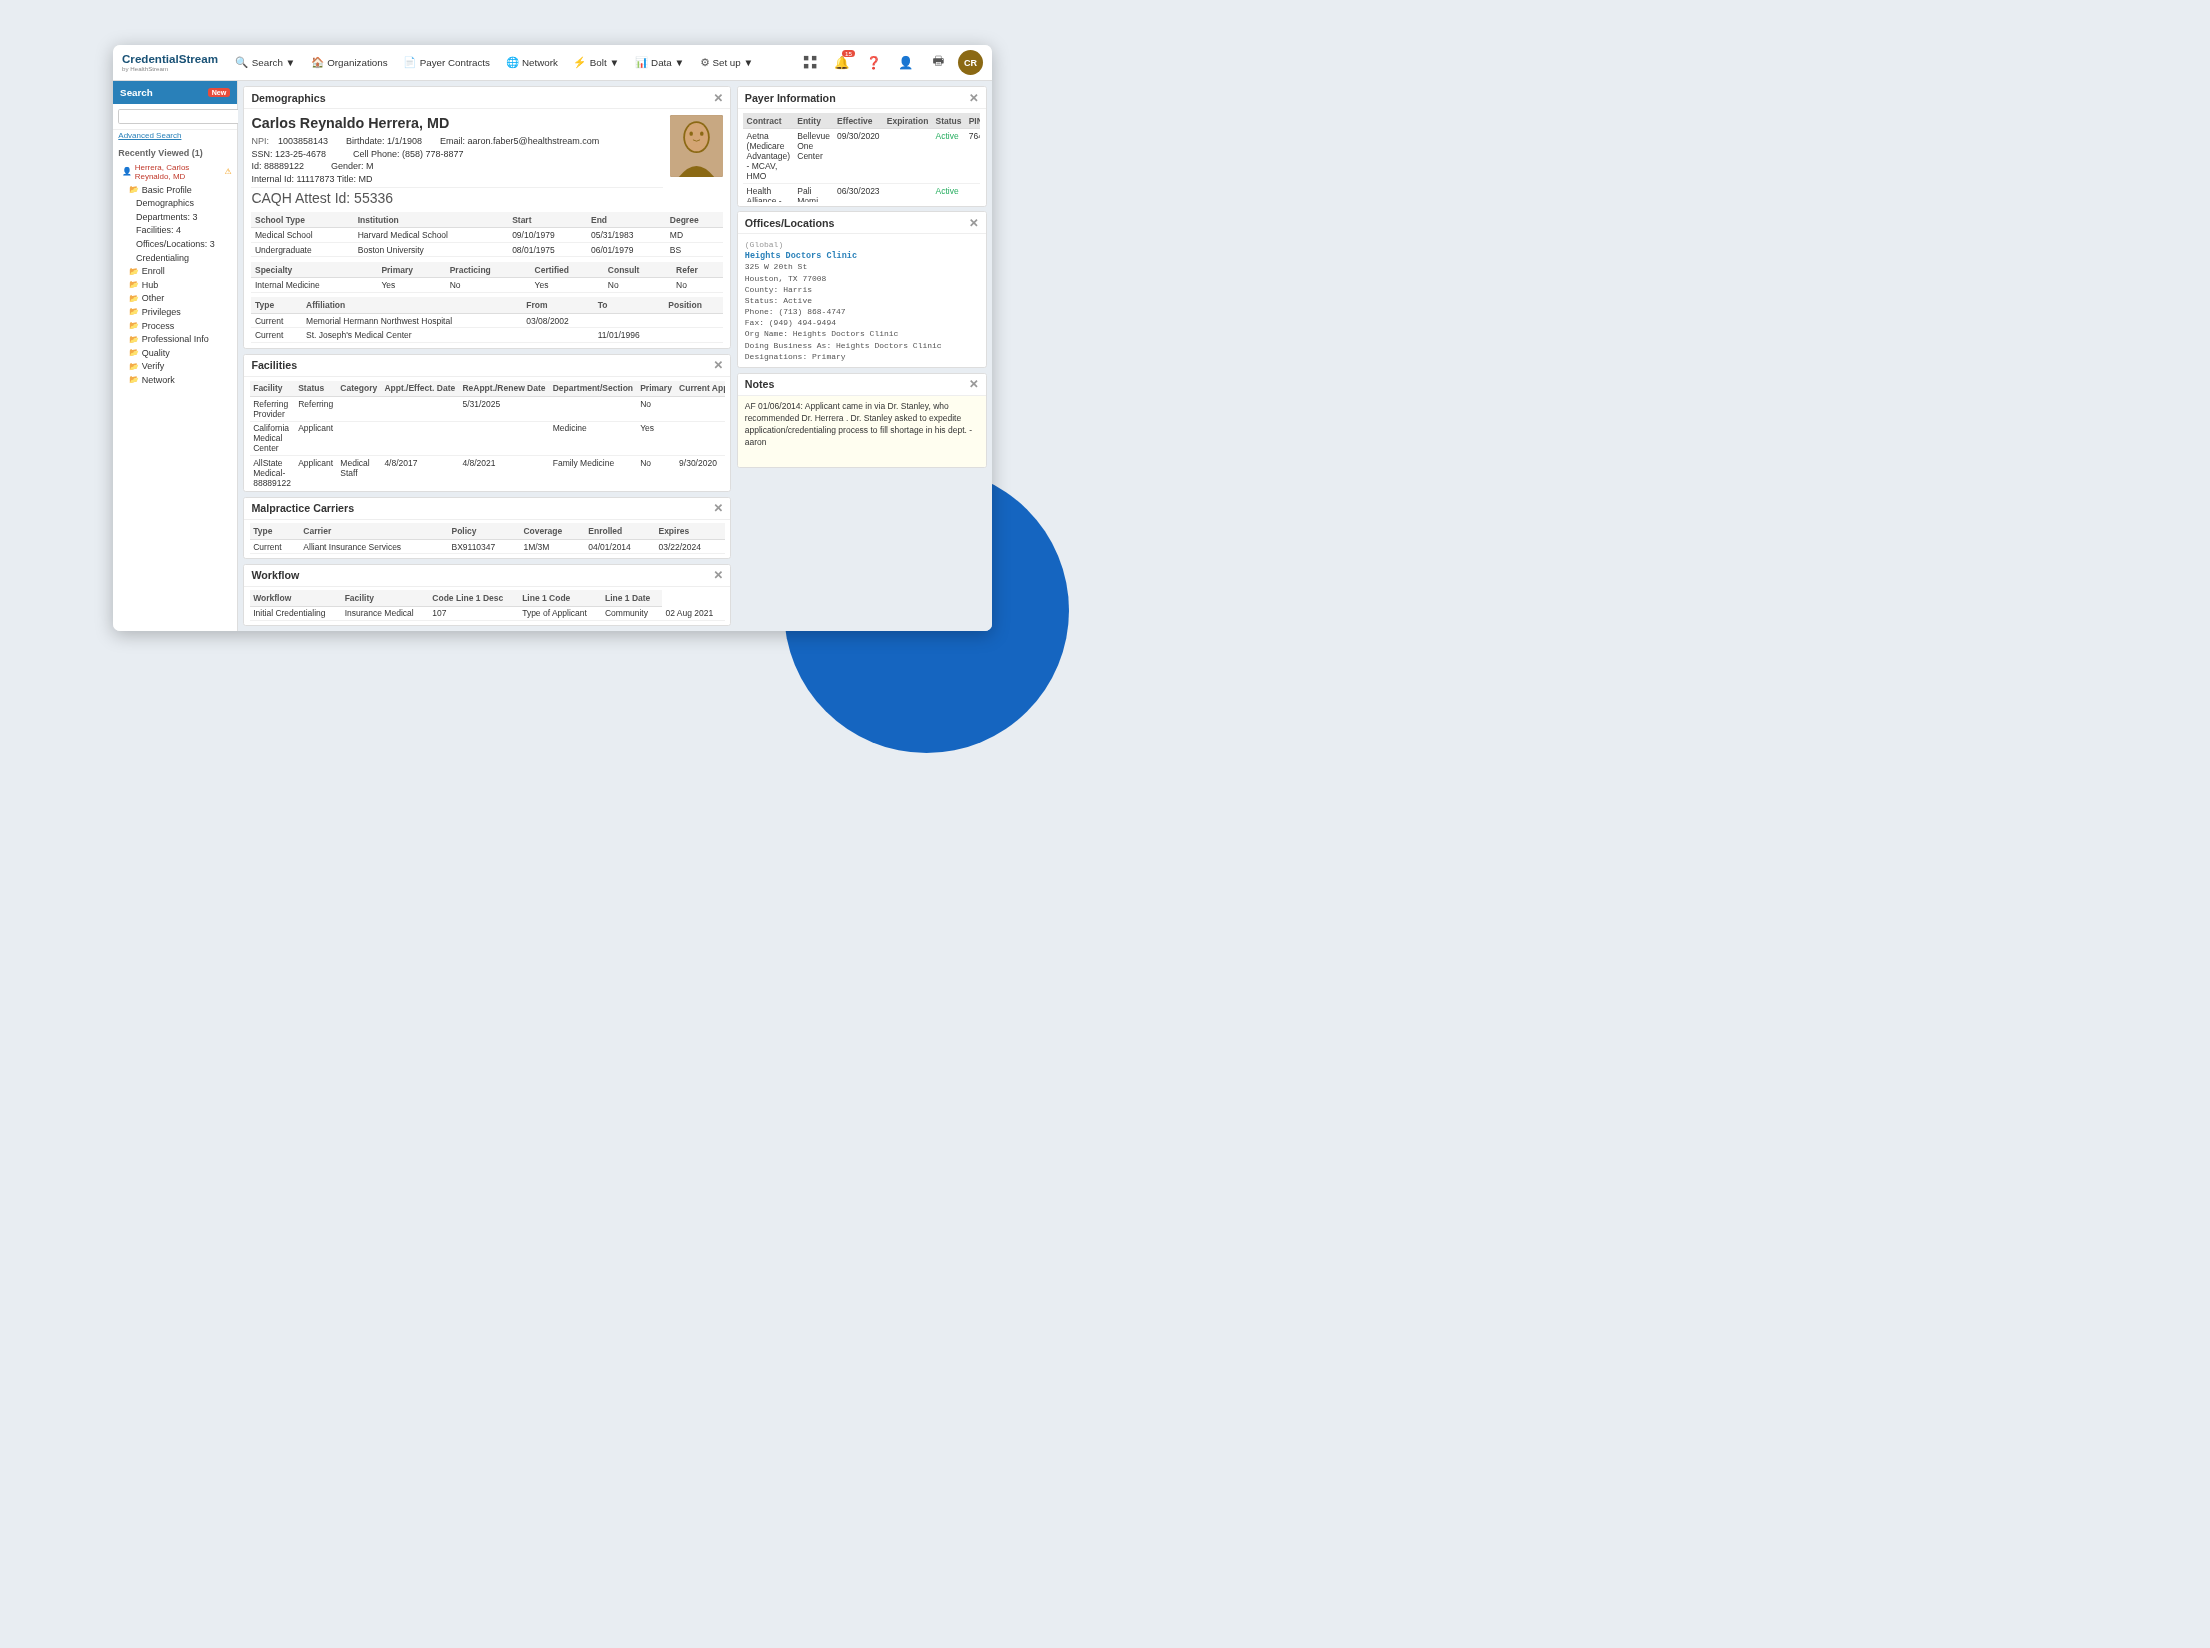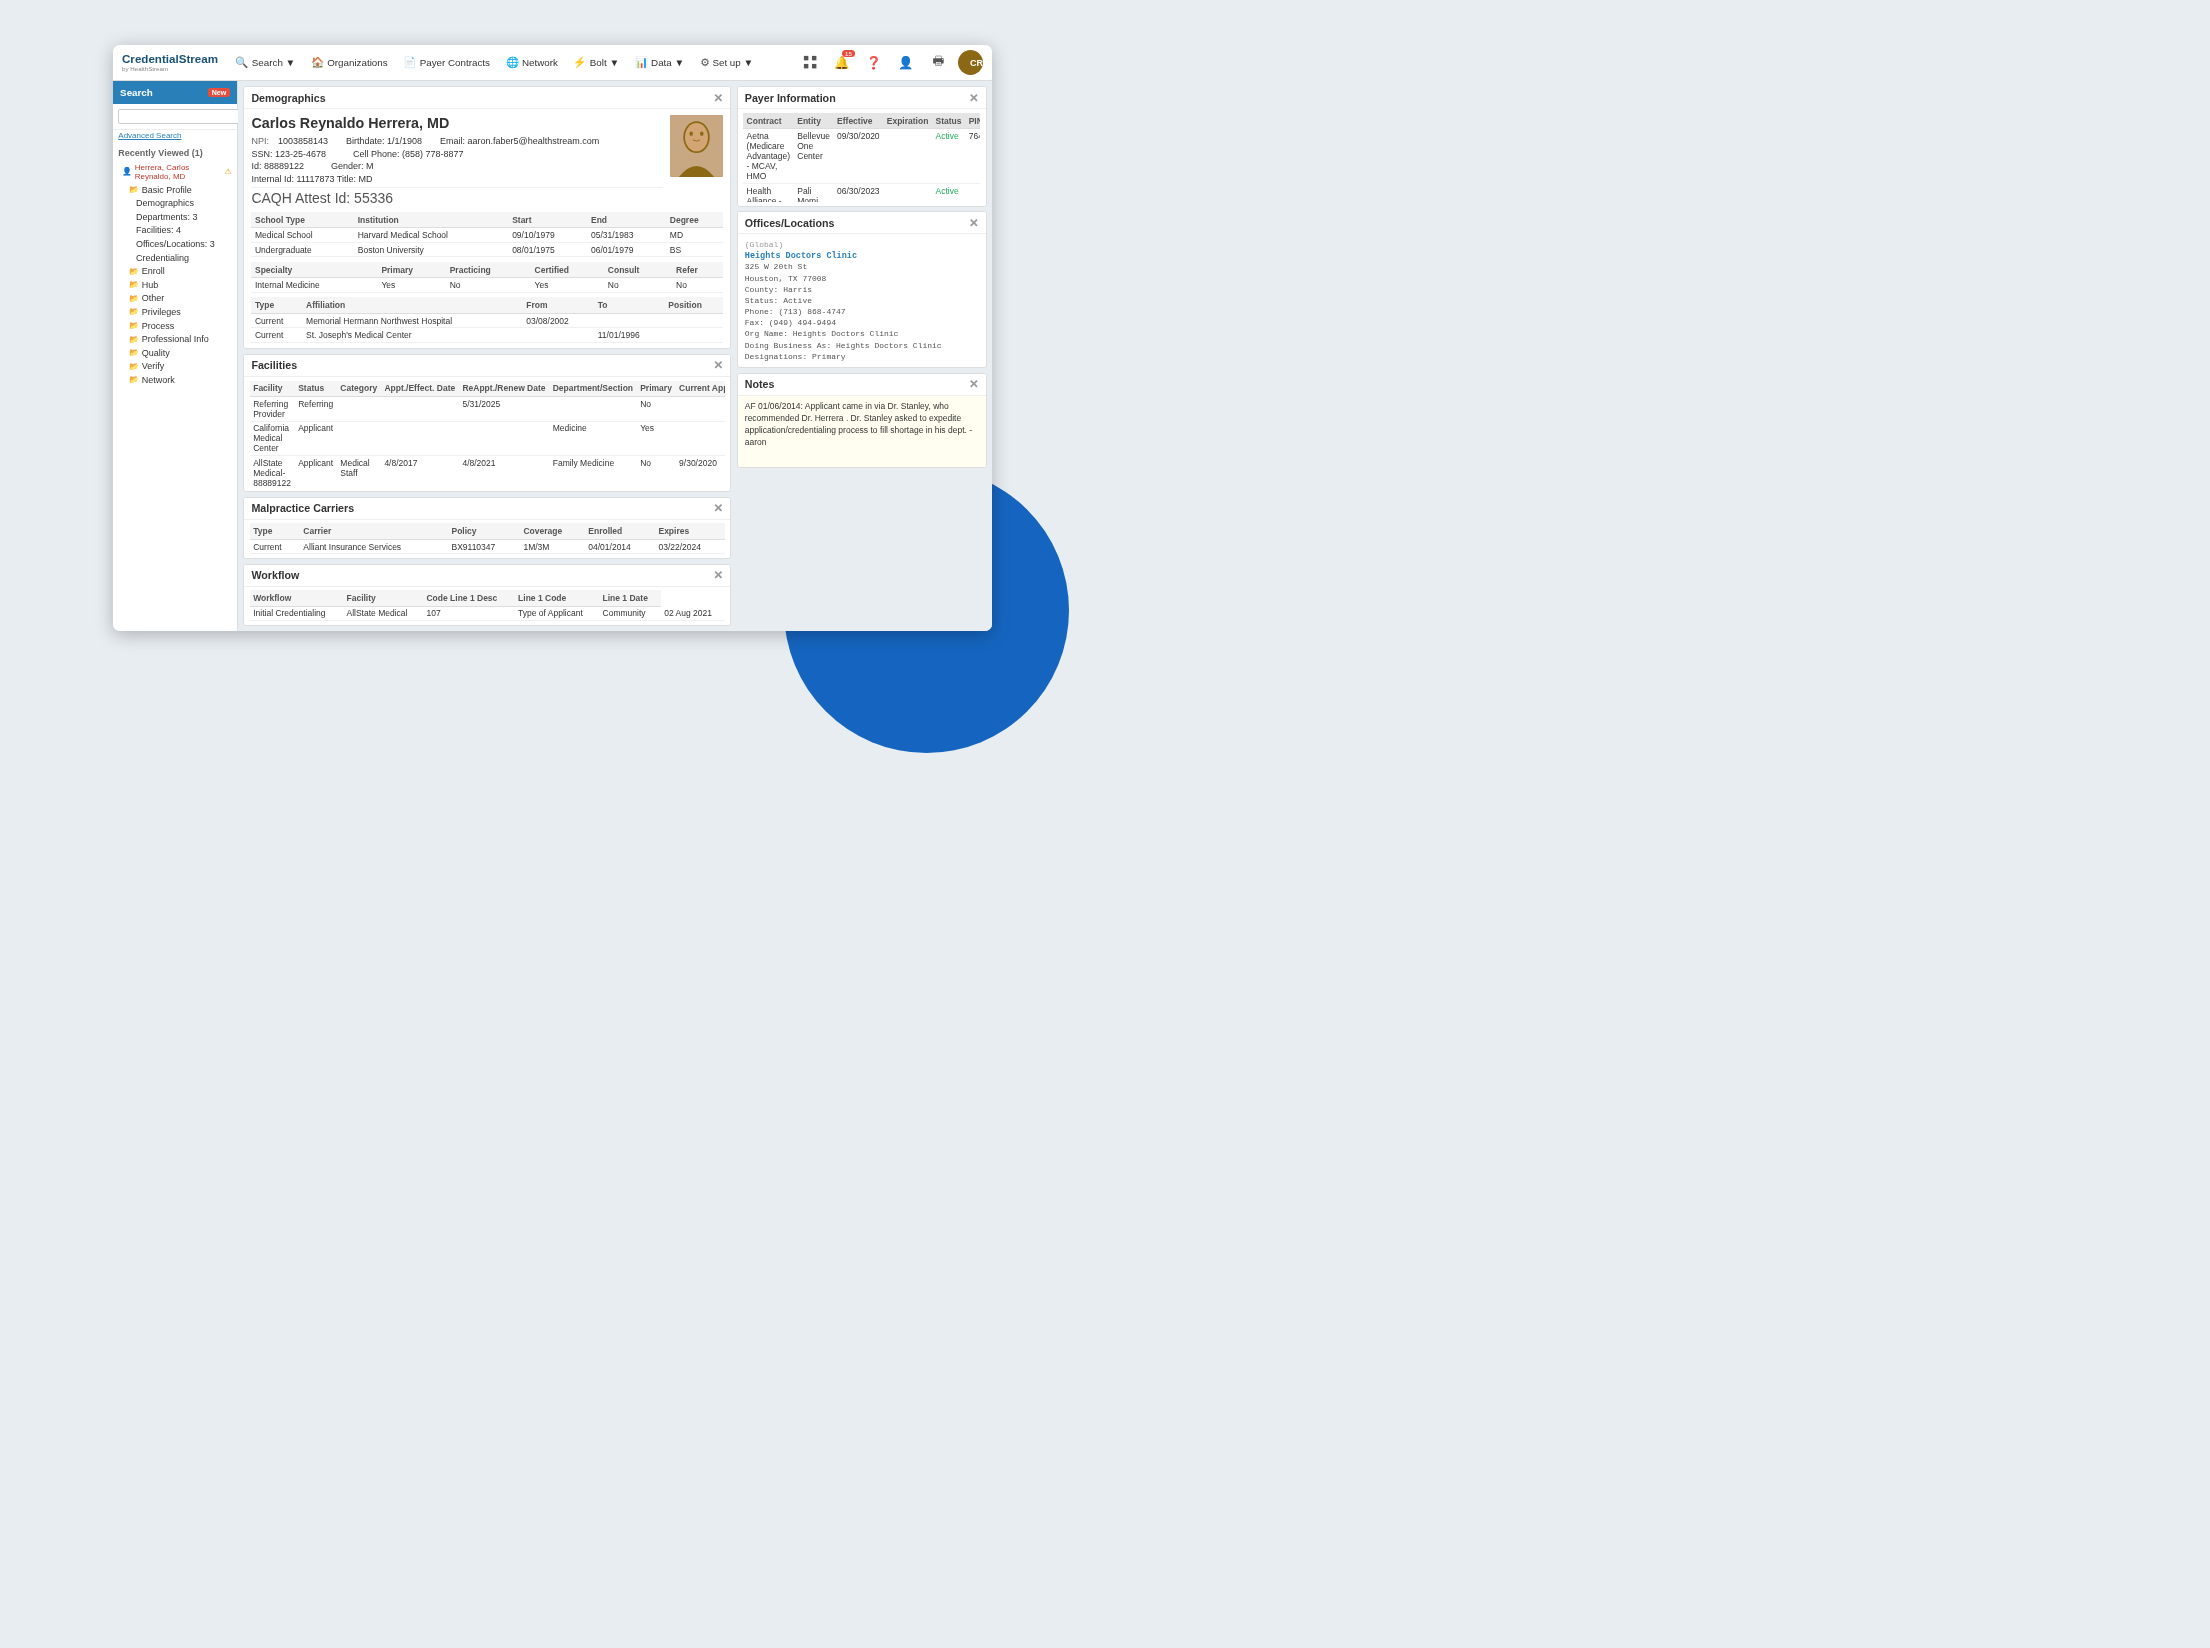--- a/index.html
+++ b/index.html
@@ -114,21 +114,21 @@
       border-radius: 7.1px;
       padding: 0 2.7px;
       min-width: 10.7px;
       text-align: center;
     }
     .avatar {
       width: 25px; height: 25px;
       border-radius: 50%;
       background: #8b6914;
       overflow: hidden;
-      display: flex; align-items: center; justify-content: flex-end;
+      display: flex; align-items: center; justify-content: center;
       color: #fff;
       font-size: 9px;
       font-weight: bold;
     }
 
     
     .content-area {
       display: flex;
       height: calc(100% - 36px);
       min-height: 526px;
@@ -814,21 +814,21 @@
                   <th>Workflow</th>
                   <th>Facility</th>
                   <th>Code Line 1 Desc</th>
                   <th>Line 1 Code</th>
                   <th>Line 1 Date</th>
                 </tr>
               </thead>
               <tbody id="wf-tbody">
               <tr>
                     <td>Initial Credentialing</td>
-                    <td>AllState Medical</td>
+                    <td>Insurance Medical</td>
                     <td>107</td>
                     <td>Type of Applicant</td>
                     <td>Community</td>
                     <td>02 Aug 2021</td>
                   </tr>
                 </tbody>
             </table>
           </div>
         </div>
 

